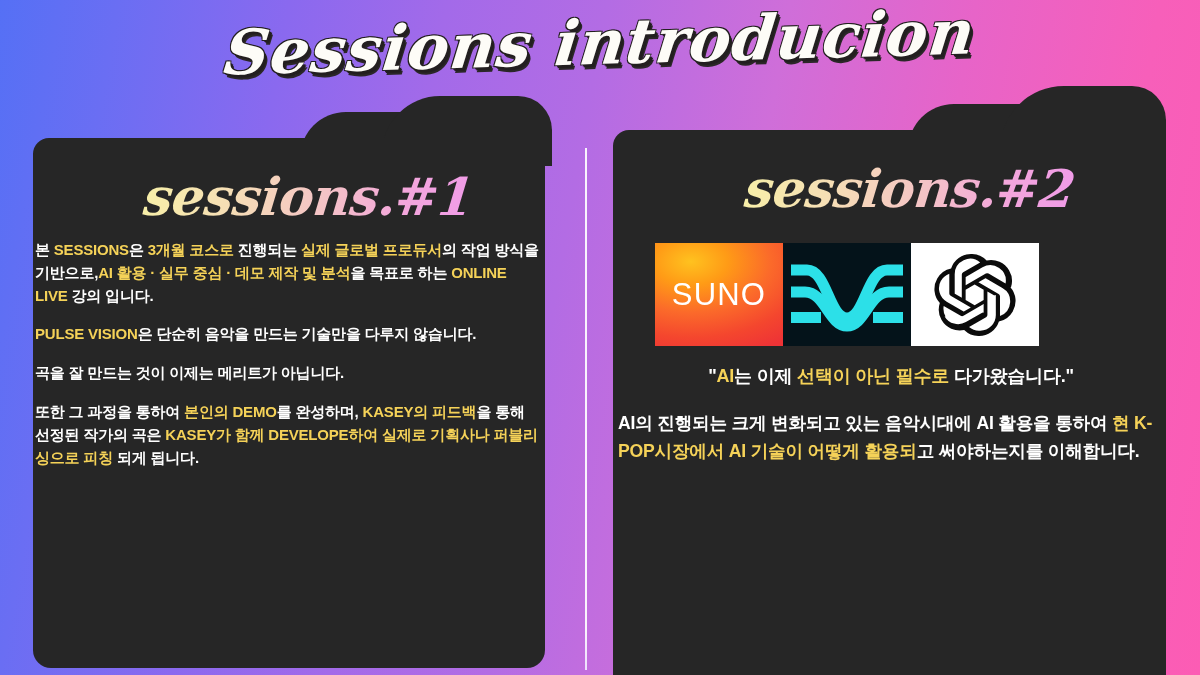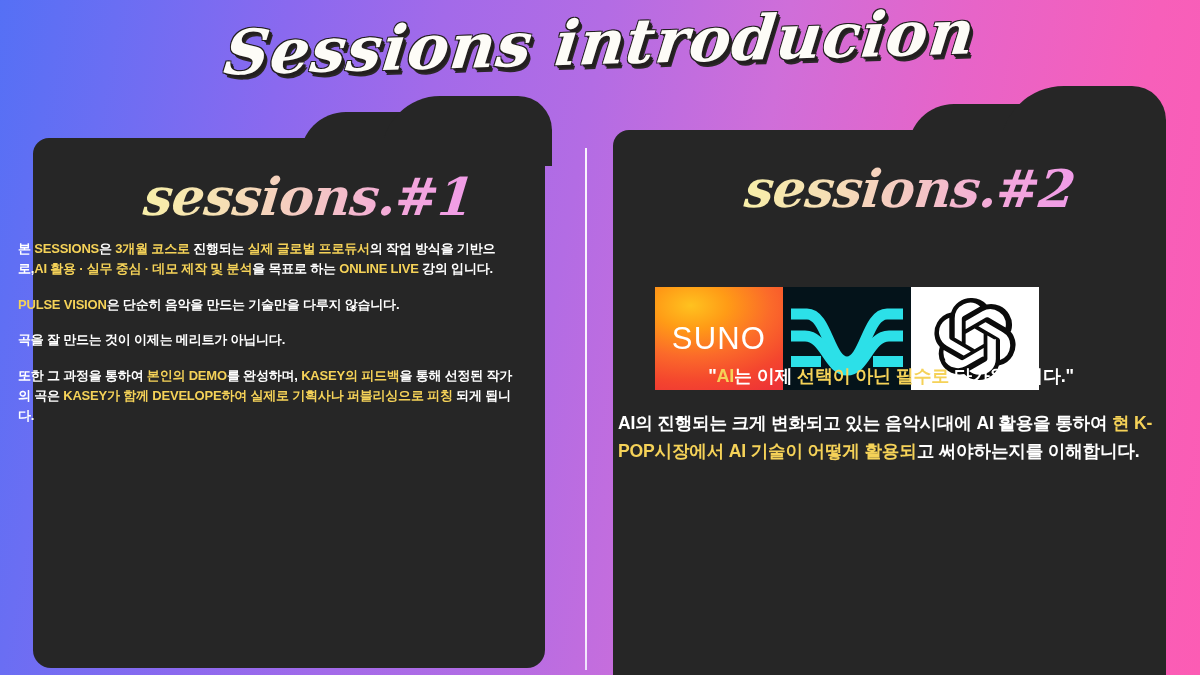--- a/index.html
+++ b/index.html
@@ -138,21 +138,21 @@
   #heading-2 { left:745px; top:158px; }
 
   
   .body-copy {
     position:absolute;
     z-index:7;
     color:#ffffff;
     font-weight:700;
     letter-spacing:-.2px;
   }
-  #copy-left  { left:18px; top:239px; width:506px; font-size:13px; line-height:1.52; }
+  #copy-left  { left:35px; top:239px; width:506px; font-size:15px; line-height:1.52; }
   #copy-right { left:618px; top:362px; width:546px; font-size:17.6px; line-height:1.56; }
 
   .para { margin-bottom:16px; }
   #copy-right .para { margin-bottom:20px; }
   .para:last-child { margin-bottom:8px; }
 
   .hl { color:#f5d258; }
   .quote {
     text-align:center;
     font-size:18px;
@@ -161,21 +161,20 @@
 
   
   #logo-row {
     position:absolute;
     left:655px; top:243px;
     width:384px; height:103px;
     display:flex;
     justify-content:space-between;
     align-items:center;
     z-index:7;
-    margin-top:44px;
   }
   .logo-tile {
     width:145px; height:103px;
     display:flex; align-items:center; justify-content:center;
     overflow:hidden;
     position:relative;
   }
   
   #logo-suno {
     background:

